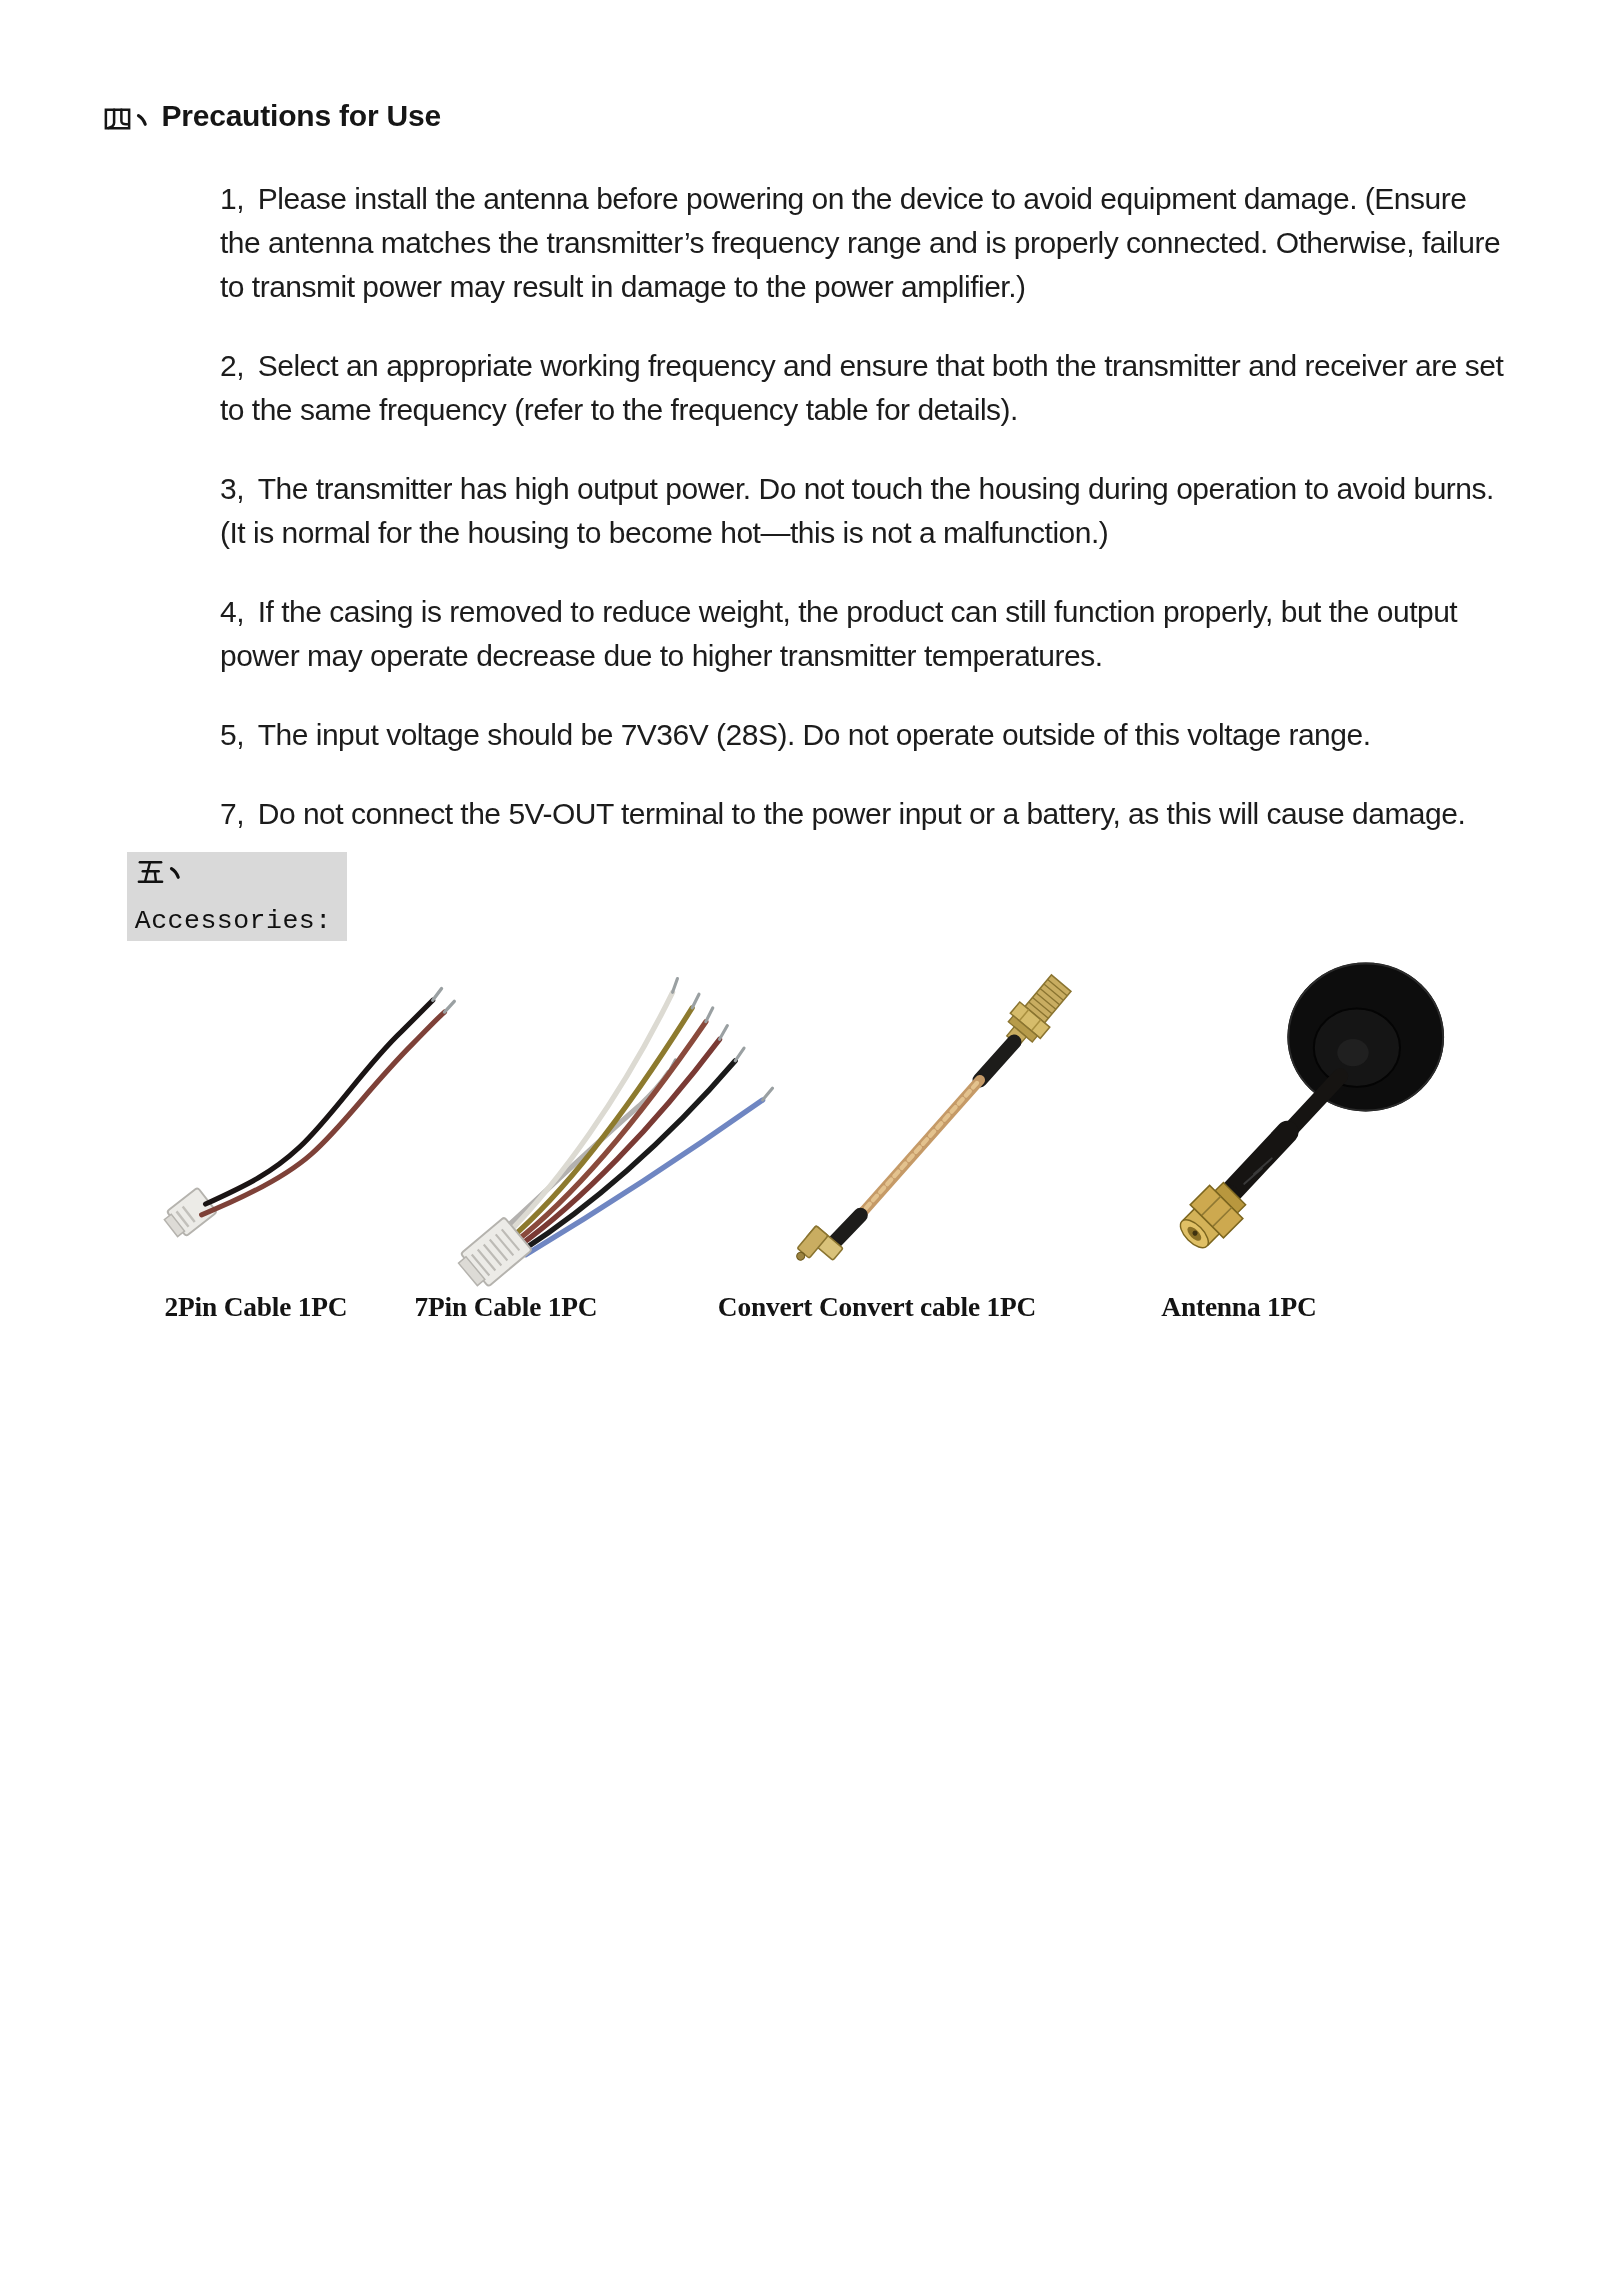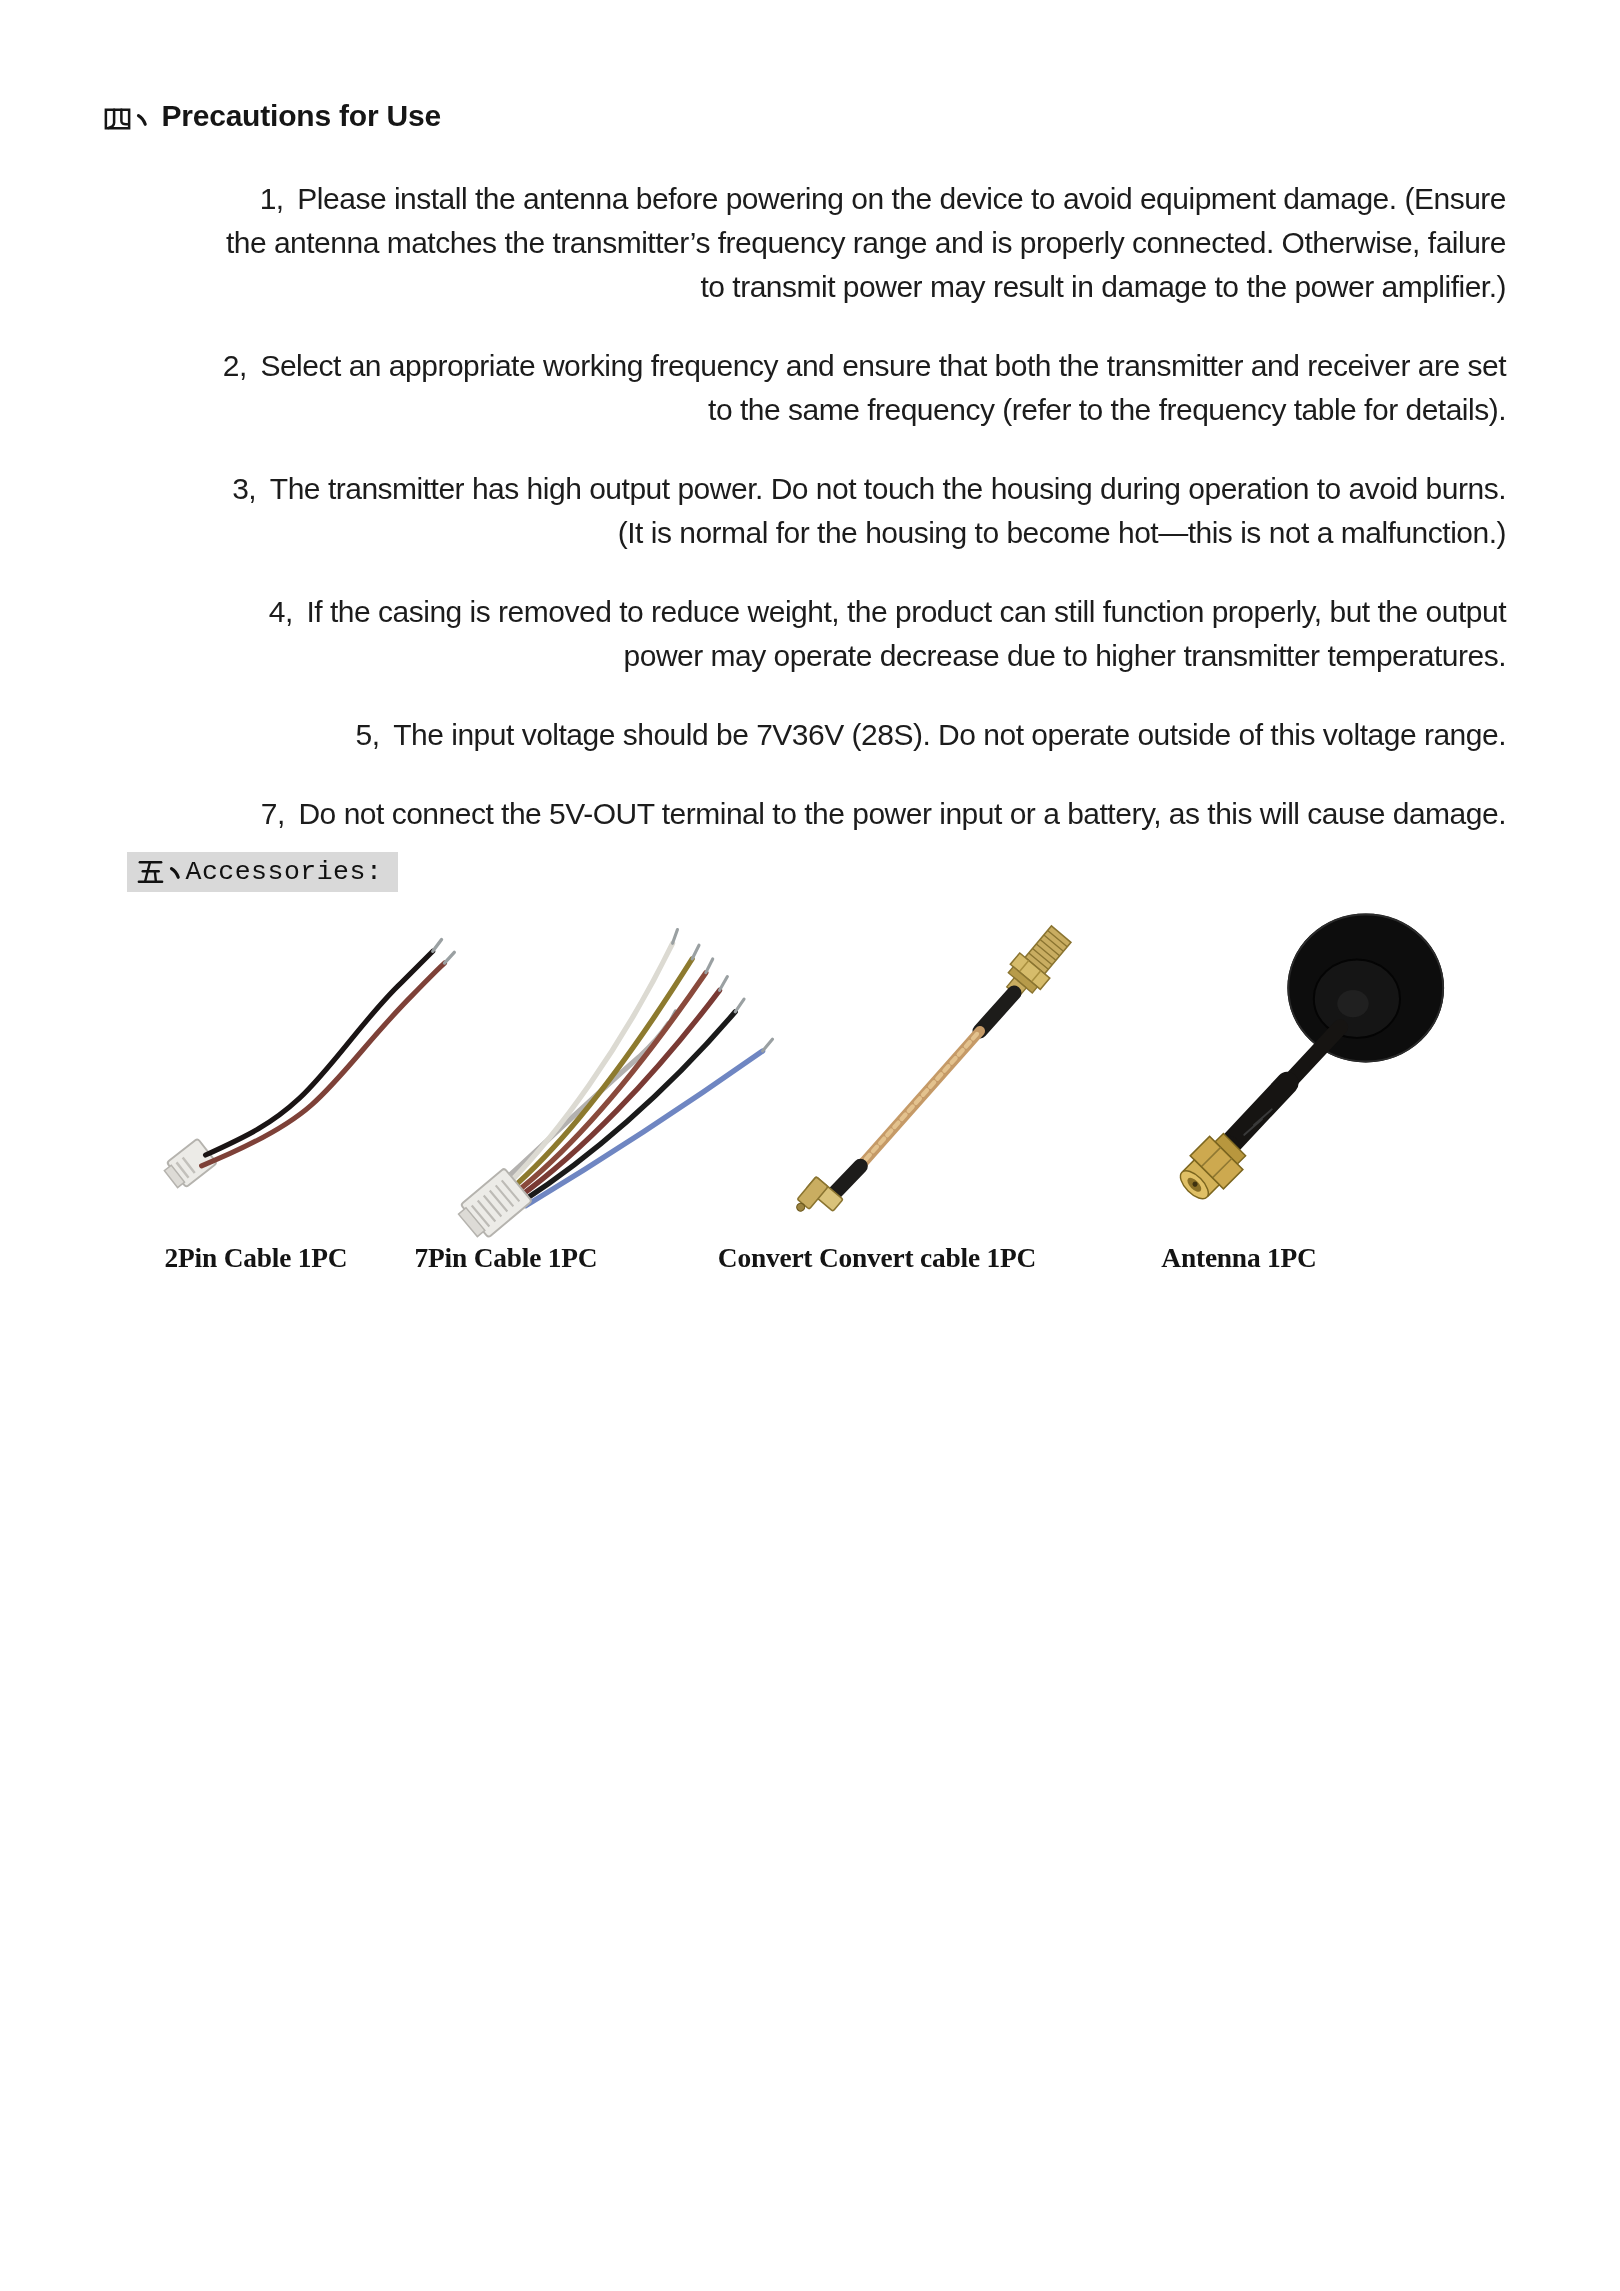--- a/index.html
+++ b/index.html
@@ -20,31 +20,31 @@
   .cjk-marker{display:inline-flex;align-items:center;gap:2px;}
   .cjk-marker svg{display:block;}
   .h1text{font-weight:bold;font-size:30px;letter-spacing:-0.2px;color:#161616;}
 
   
   .items{margin:39px 0 0 220px;width:1286px;}
   .item{
     margin:0 0 35px 0;
     font-size:30px;line-height:44px;letter-spacing:-0.5px;
     color:#1c1c1c;
-    text-align:right;
   }
   .item:last-child{margin-bottom:15.7px;}
   .item .num{margin-right:13.7px;}
 
   
   .acc-head{
     margin-left:127px;
-    display:inline-flex;align-items:flex-end;gap:4px;
+    display:inline-flex;align-items:flex-start;gap:19px;
     background:#d9d9d9;
     padding:3.9px 15.7px 5.9px 7.8px;
+    flex-direction:column;
   }
   .acc-title{
     font-family:"Liberation Mono","DejaVu Sans Mono",monospace;
     font-size:26.5px;letter-spacing:0.5px;color:#111;
   }
 
   
   .figures{position:relative;height:337px;margin-top:9.8px;}
   .fig{position:absolute;}
   .fig-2pin{left:135px;top:11.8px;}

